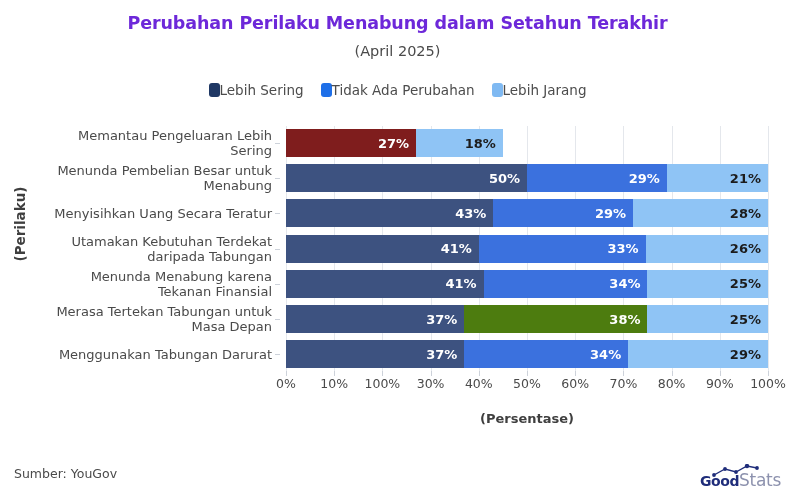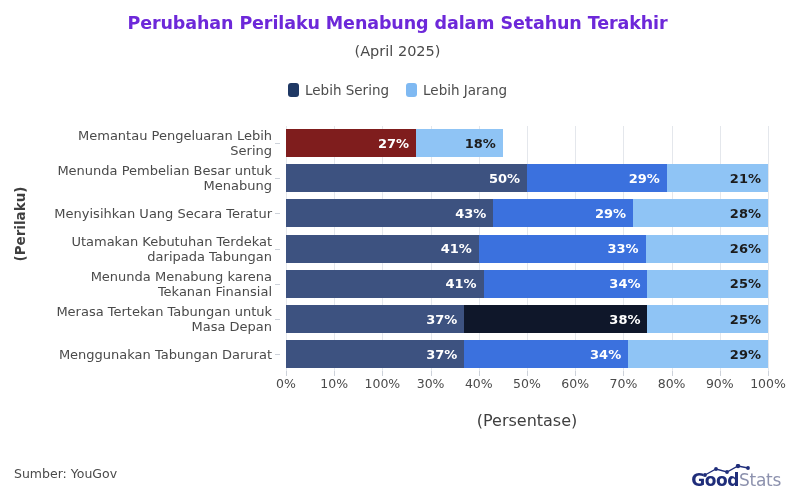--- a/index.html
+++ b/index.html
@@ -46,21 +46,20 @@
     left: 0;
     width: 795px;
     display: flex;
     justify-content: center;
     align-items: center;
     gap: 17px;
   }
   .legend-item {
     display: flex;
     align-items: center;
-    gap: 6px;
   }
   .legend-swatch {
     width: 11px;
     height: 14px;
     border-radius: 3px;
     display: block;
   }
   .legend-label {
     font-size: 13.5px;
     color: #4c4c4c;
@@ -174,22 +173,22 @@
     width: 1px;
     height: 5px;
     background: #cdd2da;
   }
   #x-axis-title {
     position: absolute;
     left: 286px;
     top: 411px;
     width: 482px;
     text-align: center;
-    font-size: 16px;
-    font-weight: normal;
+    font-size: 13px;
+    font-weight: bold;
     color: #3f3f3f;
   }
 
   
   #source-note {
     position: absolute;
     left: 14px;
     bottom: 22px;
     font-size: 12.5px;
     color: #4a4a4a;
@@ -202,21 +201,21 @@
     align-items: flex-end;
     height: 30px;
   }
   .logo-wrap {
     position: relative;
     display: flex;
     align-items: baseline;
     line-height: 1;
   }
   .logo-good {
-    font-size: 17px;
+    font-size: 14px;
     font-weight: bold;
     color: #1f2d7a;
     letter-spacing: -0.4px;
   }
   .logo-stats {
     font-size: 17px;
     font-weight: normal;
     color: #8d92ae;
     letter-spacing: -0.3px;
   }
@@ -229,20 +228,24 @@
 </head>
 <body>
 
 <div id="chart-title">Perubahan Perilaku Menabung dalam Setahun Terakhir</div>
 <div id="chart-subtitle">(April 2025)</div>
 
 <div id="legend">
     <div class="legend-item">
       <span class="legend-swatch" style="background: rgb(31, 56, 100);"></span>
       <span class="legend-label">Lebih Sering</span>
+    </div>
+    <div class="legend-item">
+      <span class="legend-swatch" style="background: rgb(30, 111, 232);"></span>
+      <span class="legend-label">Tidak Ada Perubahan</span>
     </div>
     <div class="legend-item">
       <span class="legend-swatch" style="background: rgb(127, 185, 242);"></span>
       <span class="legend-label">Lebih Jarang</span>
     </div>
   </div>
 
 <div id="y-labels">
     <div class="y-label" style="top: 2px;">Memantau Pengeluaran Lebih Sering</div>
     <div class="tickmark" style="top: 17px;"></div>
@@ -325,21 +328,21 @@
           <span>34%</span>
         </div>
         <div class="seg seg-2" style="width: 120.5px; background: rgb(143, 196, 245);">
           <span>25%</span>
         </div>
       </div>
       <div class="bar-row" style="top: 179px;">
         <div class="seg seg-0" style="width: 178.34px; background: rgb(61, 82, 128);">
           <span>37%</span>
         </div>
-        <div class="seg seg-1" style="width: 183.16px; background: #0f172a;">
+        <div class="seg seg-1" style="width: 183.16px; background: #4d7c0f;">
           <span>38%</span>
         </div>
         <div class="seg seg-2" style="width: 120.5px; background: rgb(143, 196, 245);">
           <span>25%</span>
         </div>
       </div>
       <div class="bar-row" style="top: 214.2px;">
         <div class="seg seg-0" style="width: 178.34px; background: rgb(61, 82, 128);">
           <span>37%</span>
         </div>

